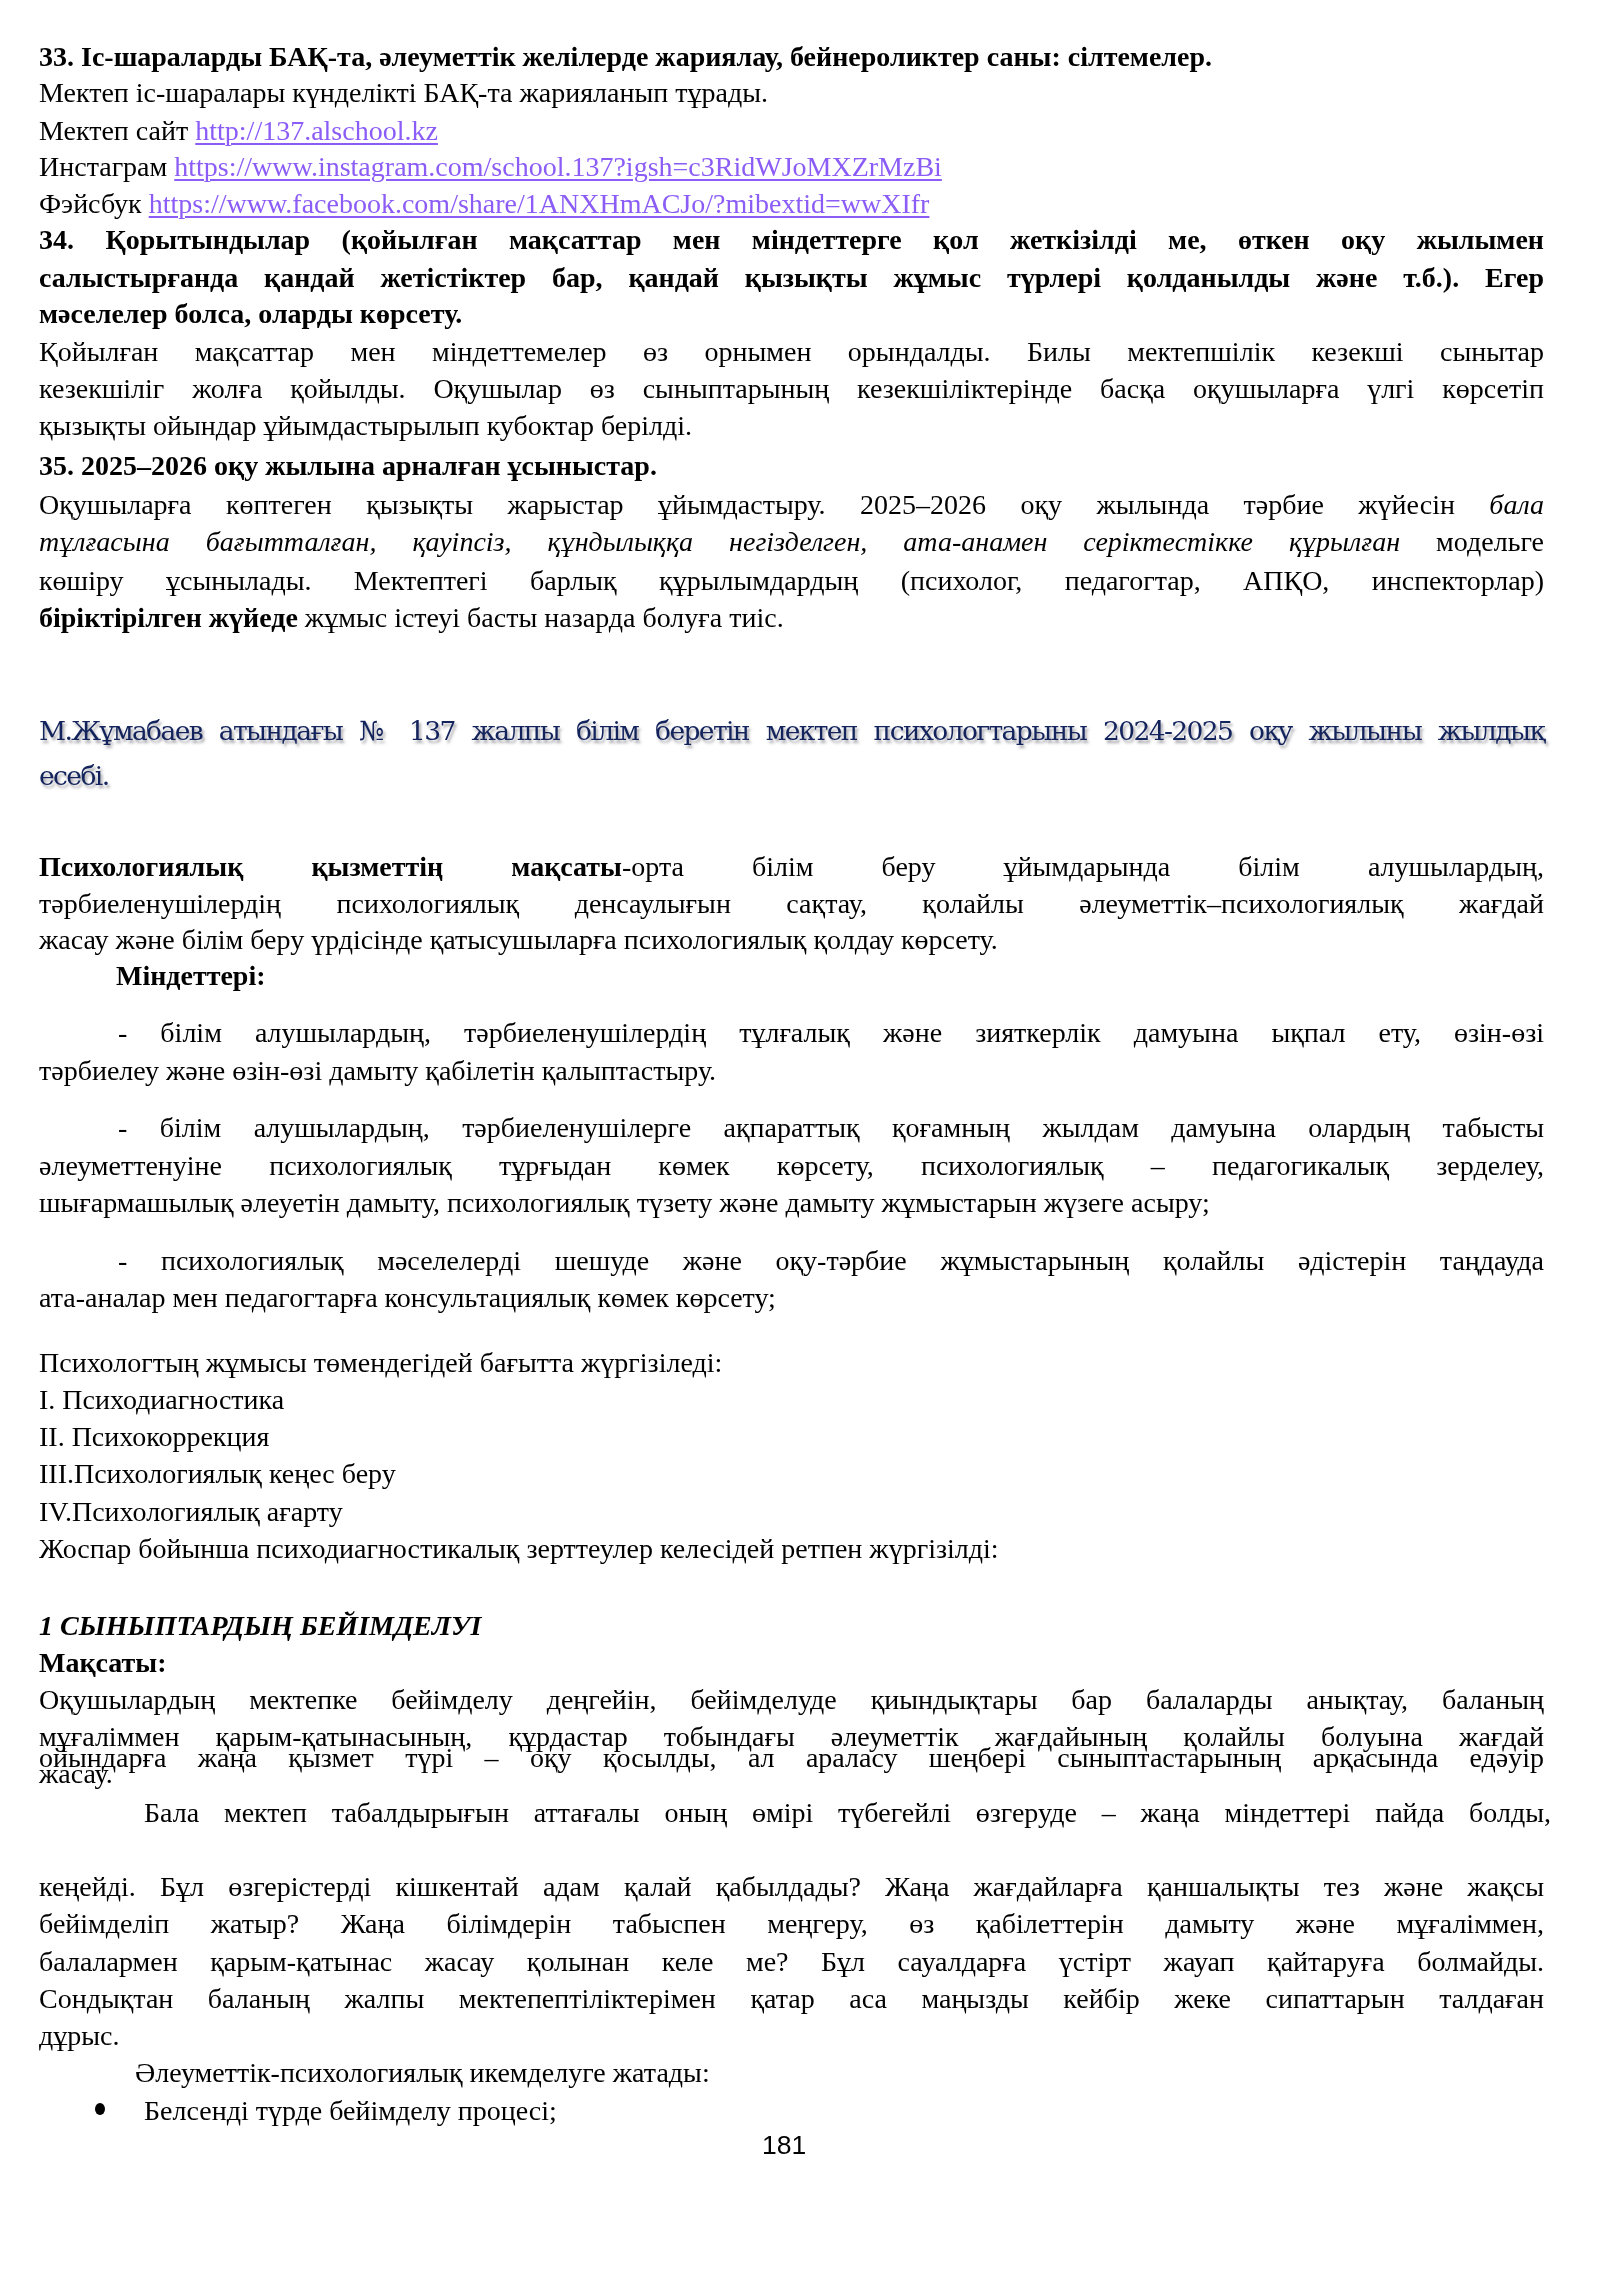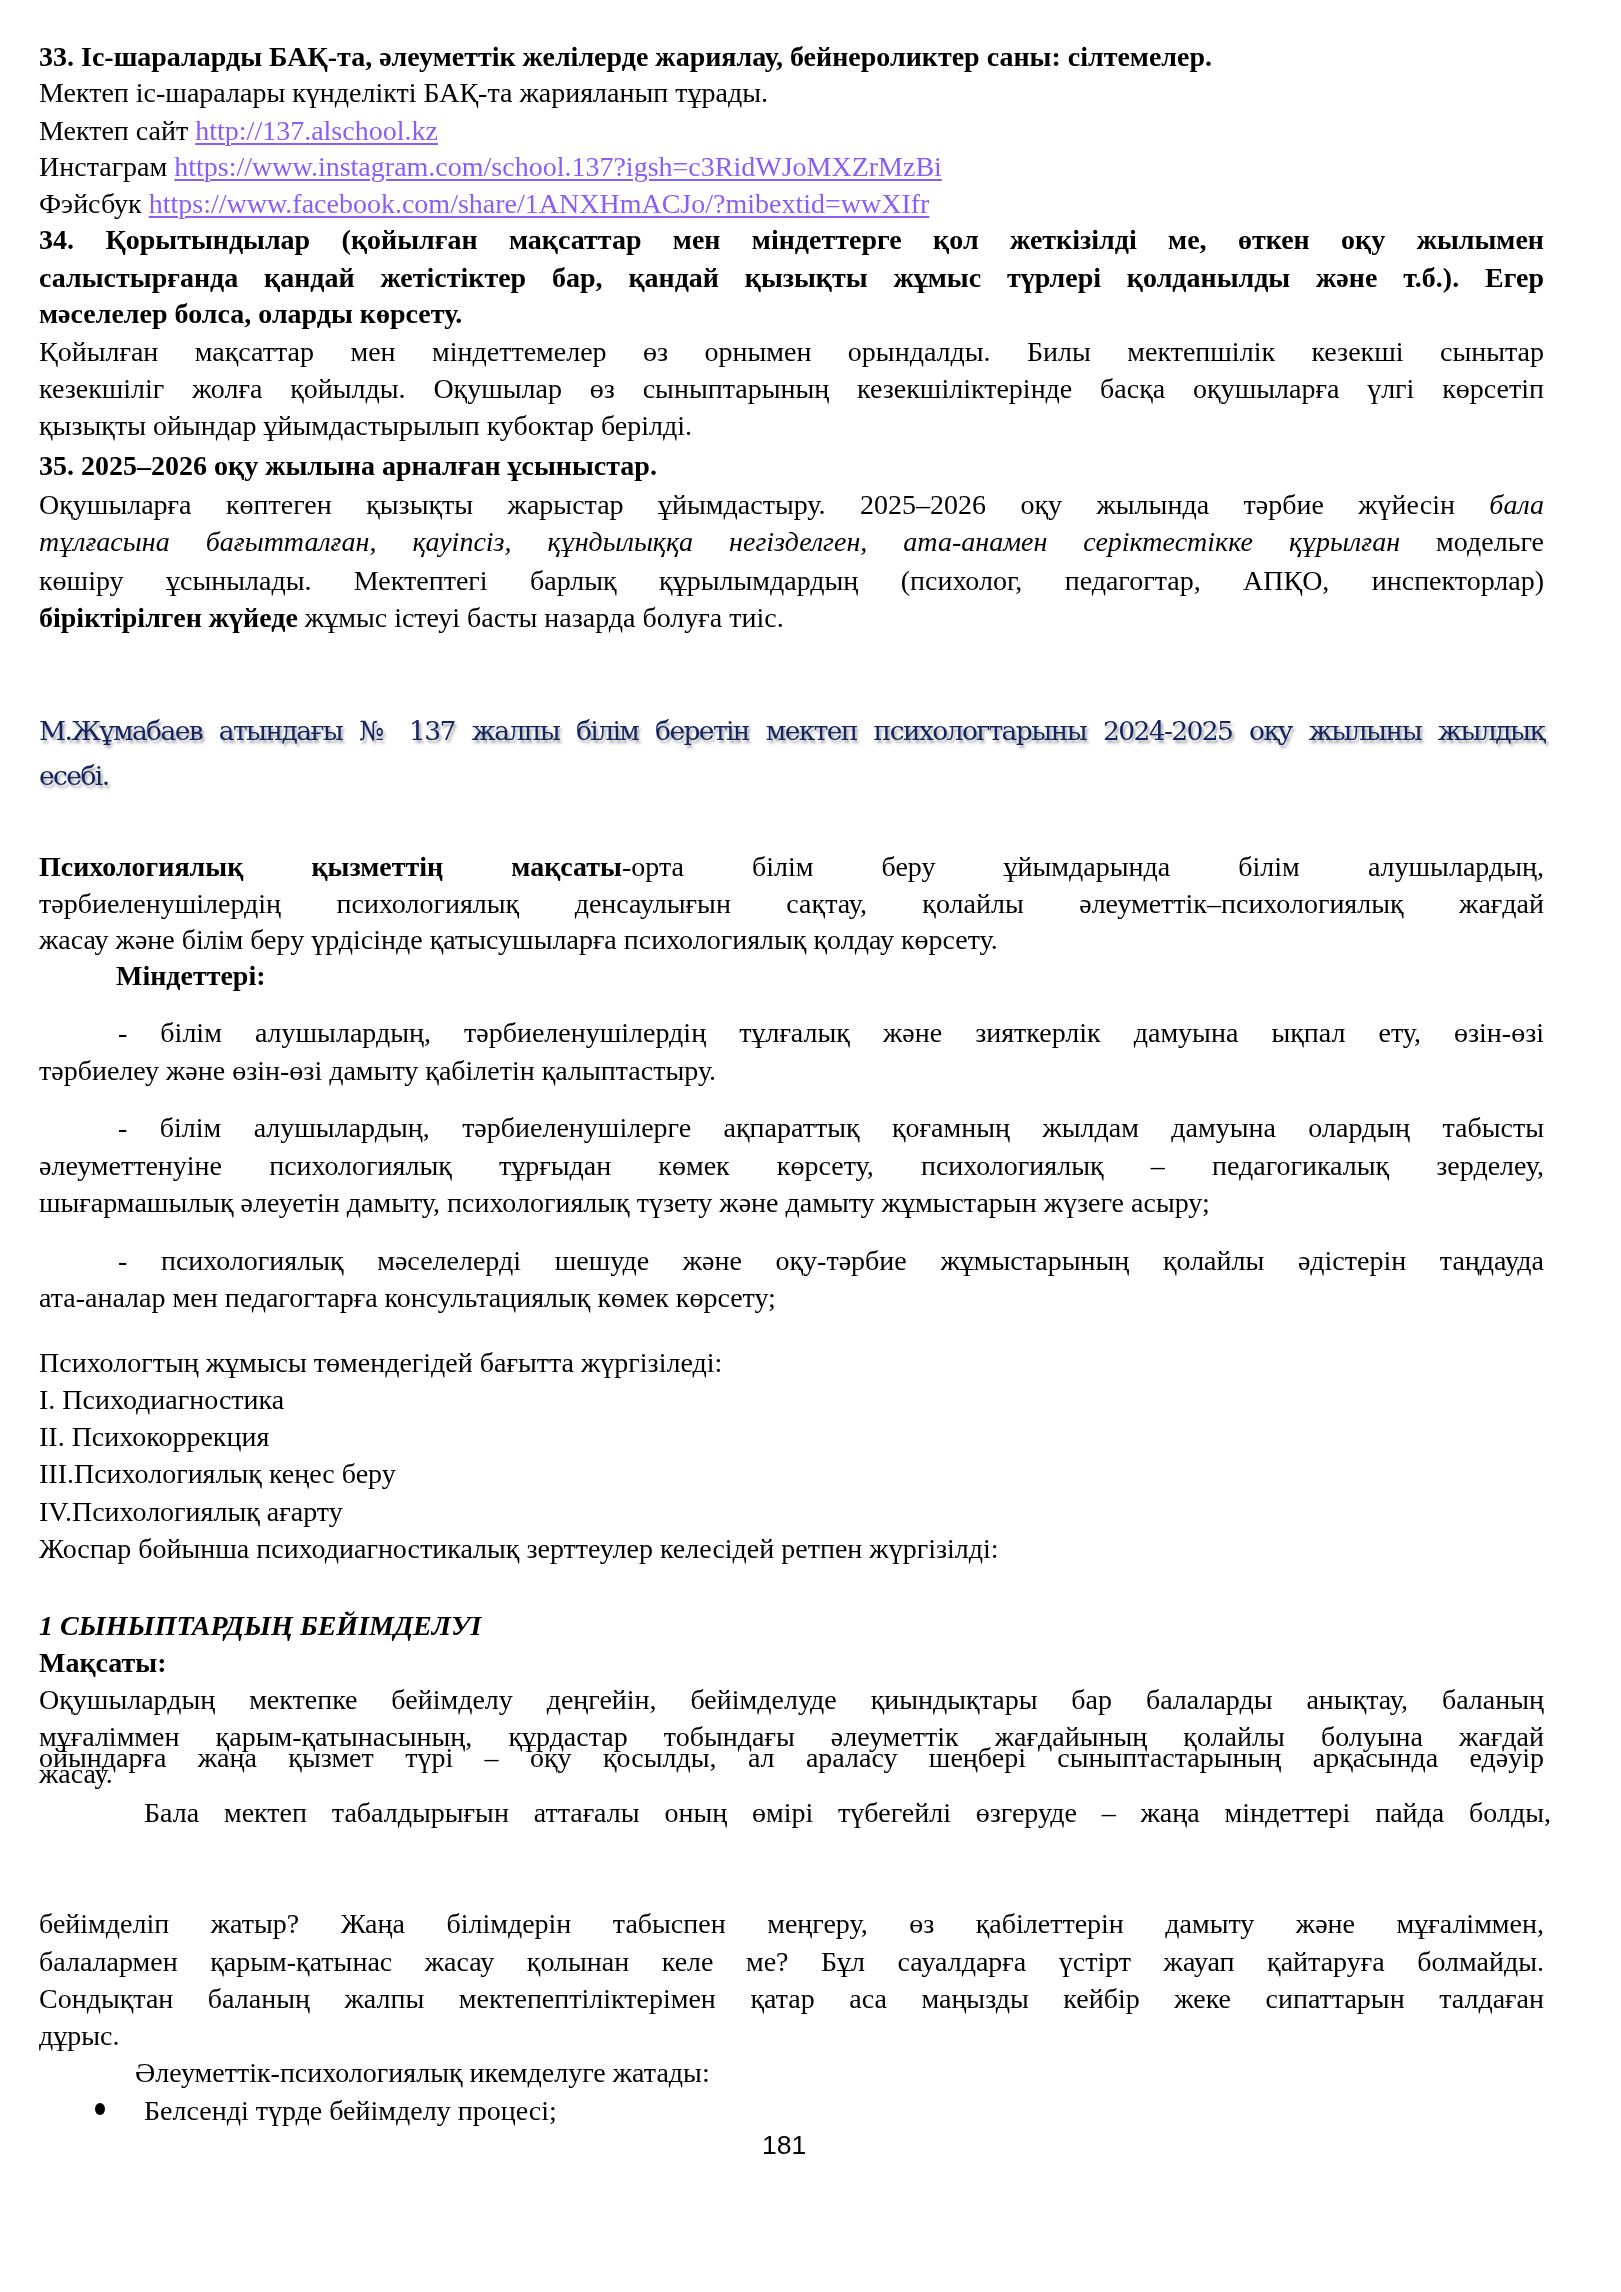--- a/index.html
+++ b/index.html
@@ -89,20 +89,21 @@
   <div class="ln" style="top:1535px">Жоспар бойынша психодиагностикалық зерттеулер келесідей ретпен жүргізілді:</div>
 
   <div class="ln b i" style="top:1612px">1 СЫНЫПТАРДЫҢ  БЕЙІМДЕЛУІ</div>
   <div class="ln b" style="top:1649px">Мақсаты:</div>
   <div class="ln j" style="top:1686px">Оқушылардың мектепке бейімделу деңгейін, бейімделуде қиындықтары бар балаларды анықтау, баланың</div>
   <div class="ln j" style="top:1723px">мұғаліммен  қарым-қатынасының, құрдастар тобындағы әлеуметтік жағдайының қолайлы болуына жағдай</div>
   <div class="ln" style="top:1760px">жасау.</div>
 
   <div class="ln j" style="top:1799px; left:144px; width:1407px">Бала мектеп табалдырығын аттағалы оның  өмірі түбегейлі өзгеруде – жаңа міндеттері пайда болды,</div>
   <div class="ln j" style="top:1744px">ойындарға жаңа қызмет түрі – оқу қосылды, ал араласу шеңбері сыныптастарының арқасында едәуір</div>
+  <div class="ln j" style="top:1873px">кеңейді. Бұл өзгерістерді кішкентай адам қалай қабылдады? Жаңа жағдайларға қаншалықты тез және жақсы</div>
   <div class="ln j" style="top:1910px">бейімделіп жатыр? Жаңа білімдерін табыспен меңгеру, өз қабілеттерін дамыту және мұғаліммен,</div>
   <div class="ln j" style="top:1948px">балалармен қарым-қатынас жасау қолынан келе ме? Бұл сауалдарға үстірт жауап қайтаруға болмайды.</div>
   <div class="ln j" style="top:1985px">Сондықтан баланың жалпы мектепептіліктерімен қатар аса маңызды кейбір жеке сипаттарын талдаған</div>
   <div class="ln" style="top:2022px">дұрыс.</div>
 
   <div class="ln" style="top:2059px; left:135px; width:auto">Әлеуметтік-психологиялық икемделуге жатады:</div>
   <div class="bullet" style="top:2103px"></div>
   <div class="ln" style="top:2097px; left:144px; width:auto">Белсенді түрде бейімделу процесі;</div>
 
   <div class="pagenum">181</div>

